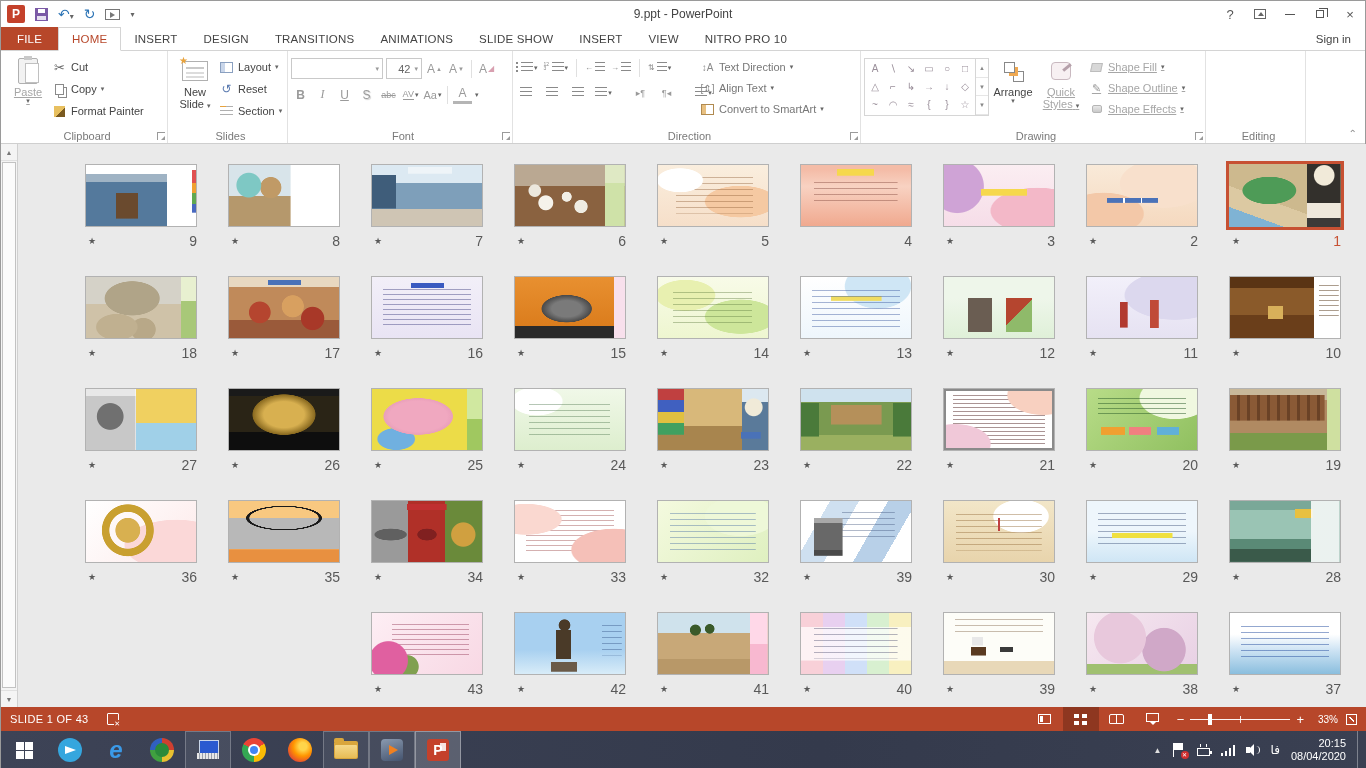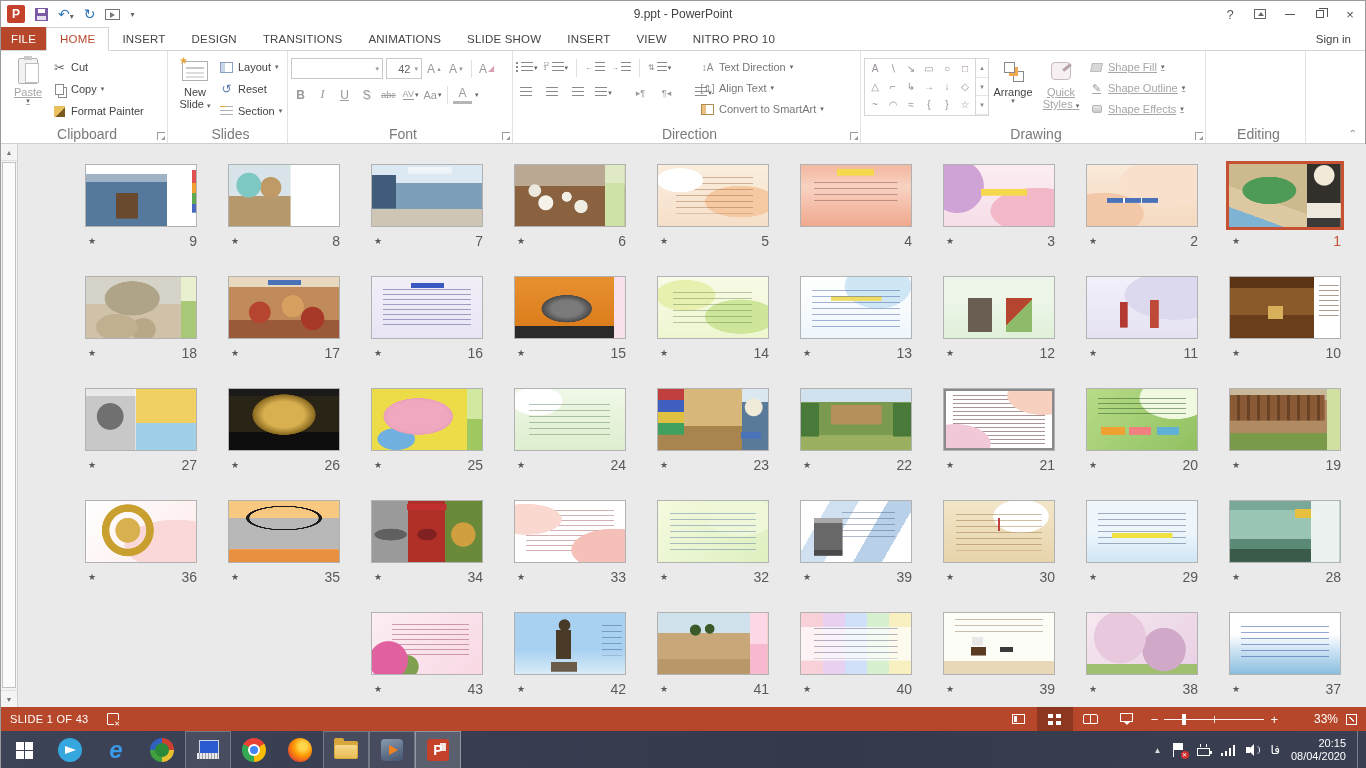--- a/index.html
+++ b/index.html
@@ -23,28 +23,28 @@
 .wc{width:30px;height:22px;display:flex;align-items:center;justify-content:center;color:#555;font-size:13px;}
 .rdo-ic{width:12px;height:10px;border:1px solid #666;position:relative;}
 .rdo-ic::after{content:"";position:absolute;left:3px;top:2px;border-bottom:4px solid #666;border-left:3px solid transparent;border-right:3px solid transparent;}
 .min-ic{width:10px;border-top:1px solid #555;}
 .rest-ic{width:8px;height:8px;border:1px solid #555;background:#fff;position:relative;}
 .rest-ic::before{content:"";position:absolute;left:2px;top:-3px;width:8px;height:8px;border:1px solid #555;border-bottom:none;border-left:none;}
 
 
 .tabsrow{height:24px;background:#fff;display:flex;align-items:stretch;border-bottom:1px solid #d4d4d4;position:relative;}
 .tab{padding:0 13px;display:flex;align-items:center;font-size:11.5px;color:#444;letter-spacing:.2px;}
-.tab.file{background:var(--accent);color:#fff;padding:0 10px;}
+.tab.file{background:var(--accent);color:#fff;padding:0 16px;}
 .tab.active{background:#fff;color:var(--accent);border:1px solid #d4d4d4;border-bottom:1px solid #fff;margin-bottom:-1px;}
 .signin{margin-left:auto;padding-right:14px;display:flex;align-items:center;font-size:11.5px;color:#444;}
 
 
 .ribbonbody{height:93px;background:#fff;border-bottom:1px solid #cfcfcf;display:flex;position:relative;}
 .grp{position:relative;border-right:1px solid #e2e2e2;padding:3px 3px 15px 3px;display:flex;align-items:flex-start;}
-.grp-label{position:absolute;bottom:1px;left:0;right:0;text-align:center;font-size:14px;color:#7a7a7a;padding-left:6px;}
+.grp-label{position:absolute;bottom:1px;left:0;right:0;text-align:center;font-size:11px;color:#7a7a7a;padding-left:6px;}
 .launcher{position:absolute;right:2px;bottom:3px;width:8px;height:8px;border-left:1px solid #9a9a9a;border-top:1px solid #9a9a9a;}
 .launcher::after{content:"";position:absolute;right:0;bottom:0;border-left:4px solid transparent;border-bottom:4px solid #9a9a9a;}
 .big{width:48px;height:72px;display:flex;flex-direction:column;align-items:center;justify-content:flex-start;font-size:11px;color:#444;text-align:center;}
 .big .bicon{height:30px;display:flex;align-items:center;justify-content:center;margin-top:2px;}
 .cap{line-height:12px;}
 .dd{font-size:7px;color:#666;line-height:6px;}
 .scol{display:flex;flex-direction:column;gap:4px;padding-top:4px;}
 .sbtn{display:flex;align-items:center;gap:4px;font-size:11px;color:#444;height:18px;white-space:nowrap;}
 .dis{color:#a6a6a6 !important;text-decoration:underline;}
 .icon14{width:15px;height:14px;display:inline-flex;align-items:center;justify-content:center;flex:none;}
@@ -173,21 +173,21 @@
 .i-normal::before{content:"";position:absolute;left:1px;top:1px;width:3px;height:6px;background:#fff;}
 .i-sorter{width:13px;height:11px;background:linear-gradient(#fff,#fff) 0 0/5px 4px no-repeat,linear-gradient(#fff,#fff) 8px 0/5px 4px no-repeat,linear-gradient(#fff,#fff) 0 7px/5px 4px no-repeat,linear-gradient(#fff,#fff) 8px 7px/5px 4px no-repeat;}
 .i-read{width:15px;height:10px;border:1px solid #fff;border-radius:2px 2px 1px 1px;position:relative;}
 .i-read::before{content:"";position:absolute;left:6px;top:0;width:1px;height:8px;background:#fff;}
 .i-show{width:13px;height:9px;border:1px solid #fff;position:relative;margin-bottom:3px;}
 .i-show::after{content:"";position:absolute;left:3px;bottom:-4px;border-top:3px solid #fff;border-left:3px solid transparent;border-right:3px solid transparent;}
 .zminus,.zplus{font-size:13px;padding:0 6px;}
 .ztrack{width:100px;height:1px;background:rgba(255,255,255,.95);position:relative;}
 .ztick{position:absolute;left:50px;top:-3px;width:1px;height:7px;background:rgba(255,255,255,.85);}
 .zthumb{position:absolute;left:18px;top:-5px;width:4px;height:11px;background:#fff;}
-.zpct{font-size:12px;padding:0 8px;margin-left:22px;}
+.zpct{font-size:10px;padding:0 8px;}
 .i-fit{width:11px;height:11px;border:1px solid #fff;position:relative;margin-right:10px;}
 .i-fit::before{content:"";position:absolute;inset:2px;background:linear-gradient(45deg,transparent 40%,#fff 40% 60%,transparent 60%);}
 
 
 .taskbar{position:absolute;top:730px;left:0;width:1366px;height:38px;background:linear-gradient(90deg,#3d4356,#343a4c 60%,#3a4052);display:flex;align-items:center;}
 .tb-app{width:46px;height:38px;display:flex;align-items:center;justify-content:center;position:relative;flex:none;}
 .tb-app.open{background:rgba(255,255,255,.07);box-shadow:inset 0 0 0 1px rgba(255,255,255,.25);}
 .tb-app.active{background:rgba(255,255,255,.18);box-shadow:inset 0 0 0 1px rgba(255,255,255,.35);}
 .ic-start{width:17px;height:17px;background:linear-gradient(#fff,#fff) 0 0/8px 8px no-repeat,linear-gradient(#fff,#fff) 9px 0/8px 8px no-repeat,linear-gradient(#fff,#fff) 0 9px/8px 8px no-repeat,linear-gradient(#fff,#fff) 9px 9px/8px 8px no-repeat;}
 .ic-telegram{width:24px;height:24px;border-radius:50%;background:#35a6de;position:relative;}

